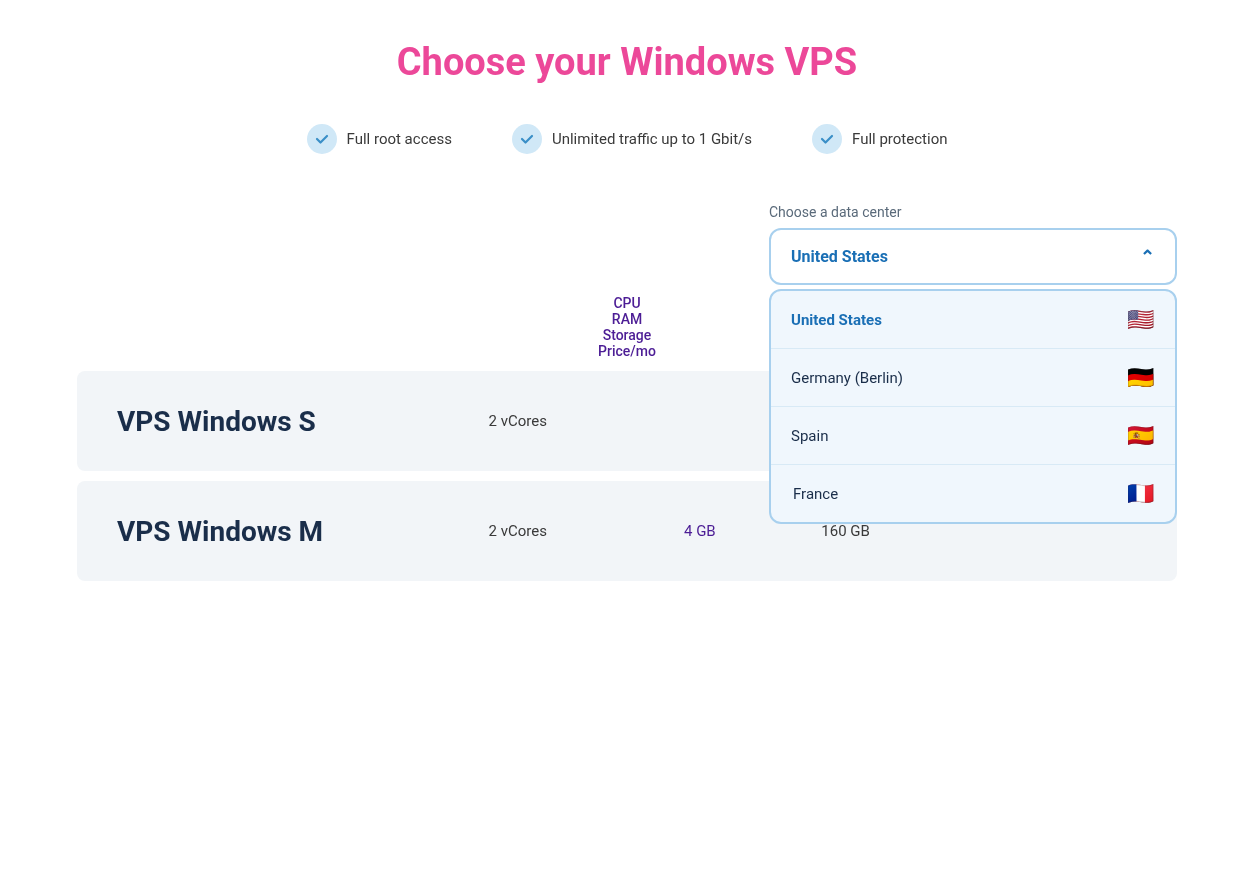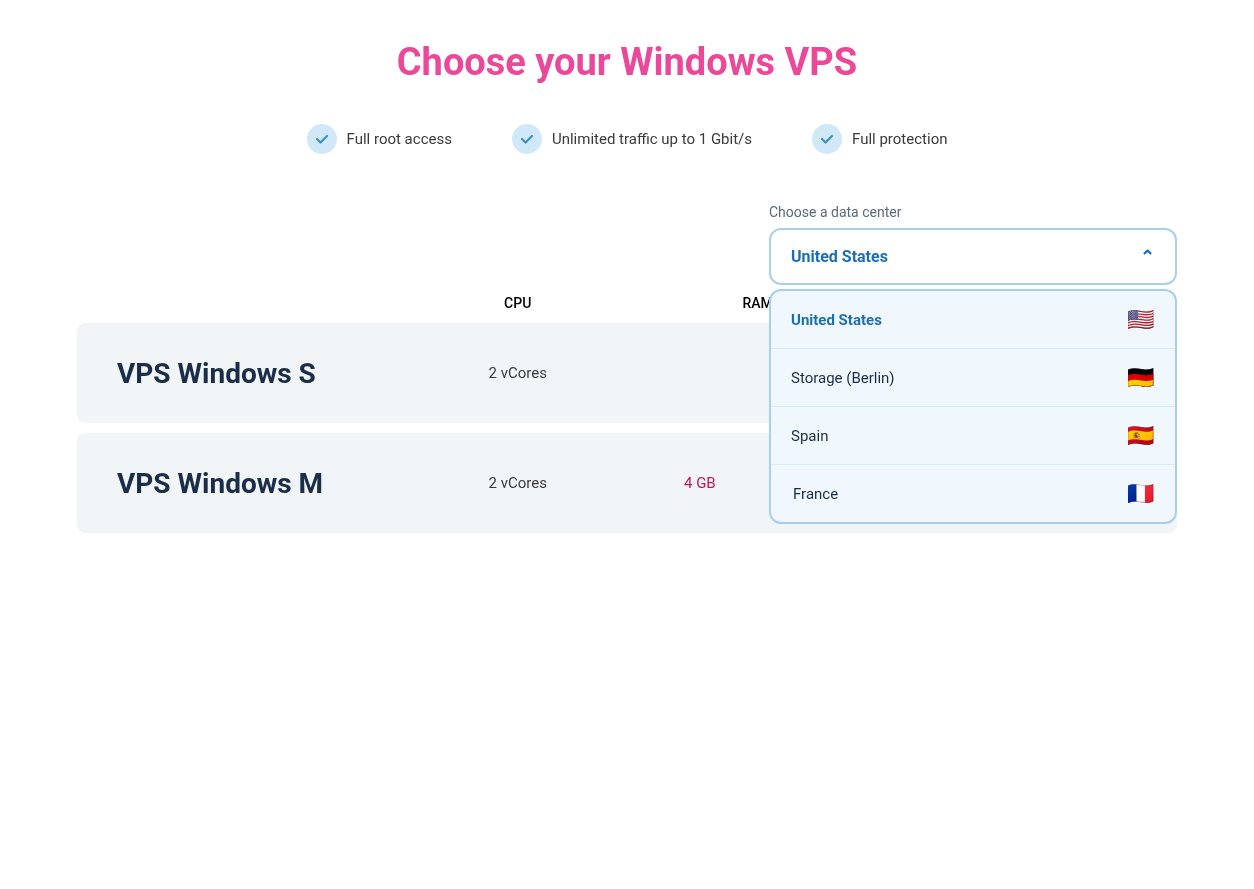--- a/index.html
+++ b/index.html
@@ -112,22 +112,23 @@
     .main-content {
       display: flex;
       flex-direction: column;
       gap: 0;
     }
     .table-header {
       display: flex;
       align-items: center;
       padding: 0 40px 12px 40px;
       font-size: 14px;
-      color: #000000;
+      color: #4c1d95;
       font-weight: 500;
+      flex-direction: column;
     }
     .col-name { flex: 2; }
     .col-cpu { flex: 1.5; text-align: center; }
     .col-ram { flex: 1; text-align: right; }
     .col-storage { flex: 1; text-align: center; }
     .col-price { flex: 1.5; text-align: center; }
     .plan-row {
       background: #f2f5f8;
       border-radius: 8px;
       display: flex;
@@ -145,21 +146,21 @@
     .plan-cpu {
       flex: 1.5;
       text-align: center;
       font-size: 15px;
       color: #3a3a3a;
     }
     .plan-ram {
       flex: 1;
       text-align: center;
       font-size: 15px;
-      color: #be185d;
+      color: #4c1d95;
     }
     .plan-storage {
       flex: 1;
       text-align: center;
       font-size: 15px;
       color: #3a3a3a;
     }
     .plan-price {
       flex: 1.5;
       text-align: center;
@@ -226,21 +227,21 @@
           <span>United States</span>
           <span class="chevron-icon">⌃</span>
         </div>
 
         <div class="dropdown-menu">
           <div class="dropdown-item selected">
             <span>United States</span>
             <span class="flag">🇺🇸</span>
           </div>
           <div class="dropdown-item">
-            <span>Storage (Berlin)</span>
+            <span>Germany (Berlin)</span>
             <span class="flag">🇩🇪</span>
           </div>
           <div class="dropdown-item">
             <span>Spain</span>
             <span class="flag">🇪🇸</span>
           </div>
           <div class="dropdown-item">
             <span>France</span>
             <span class="flag">🇫🇷</span>
           </div>

